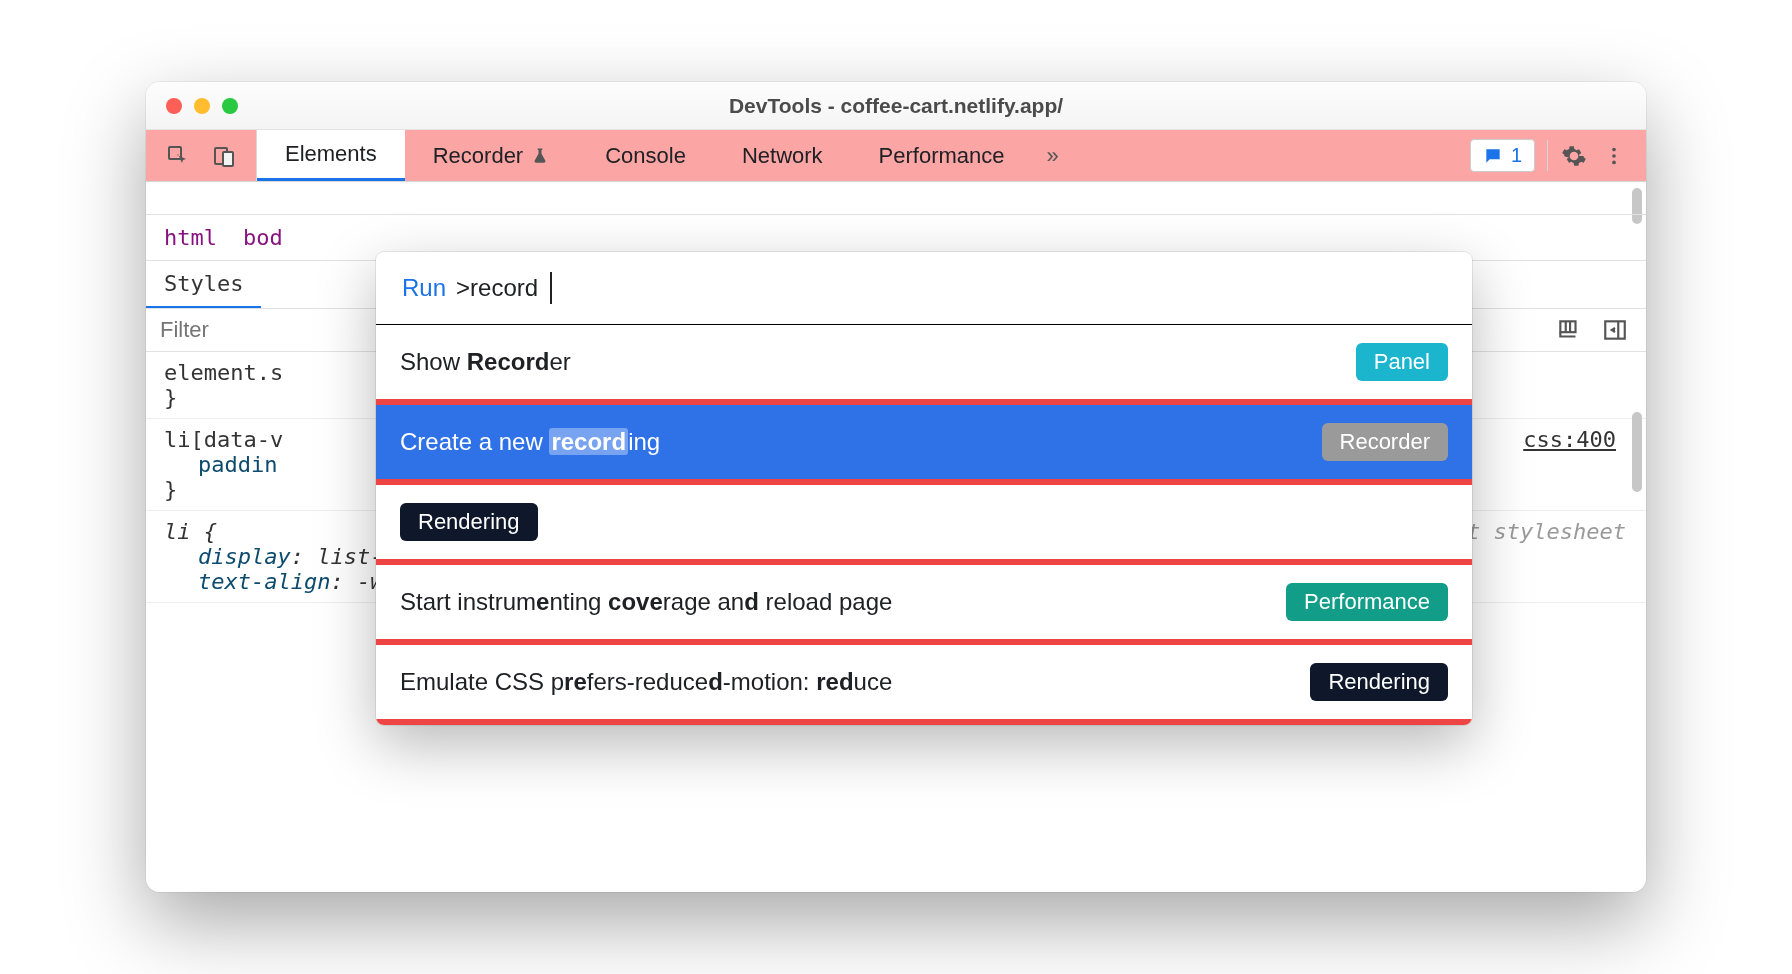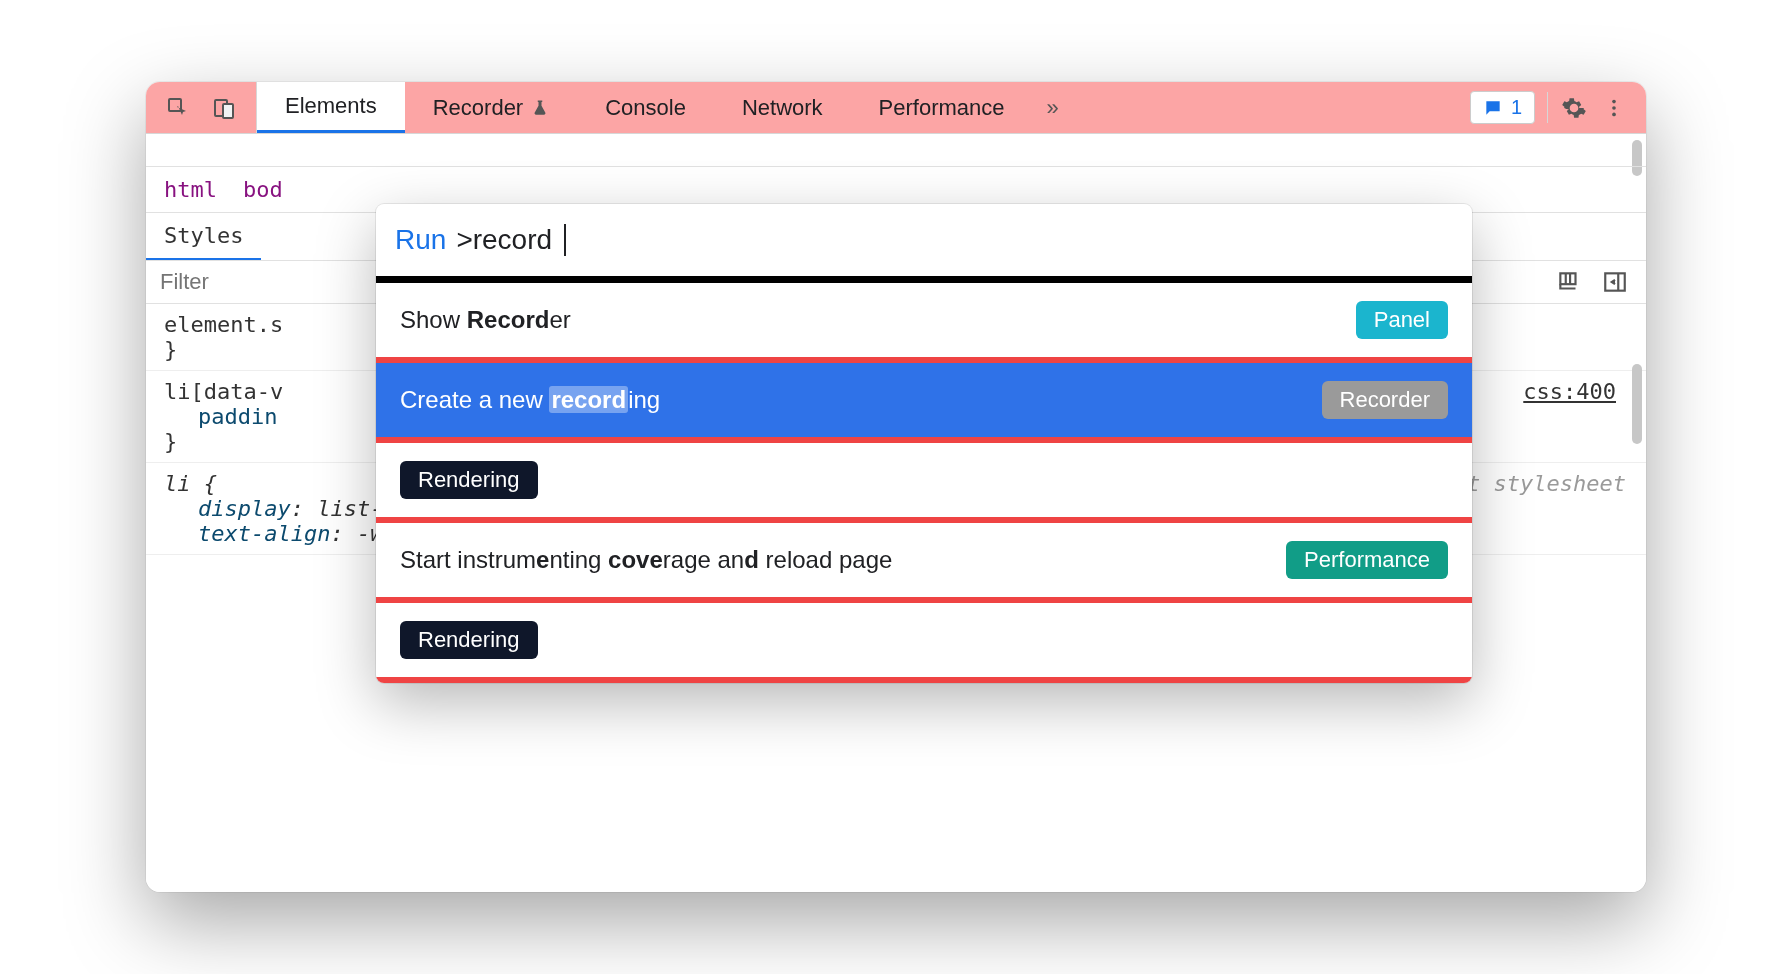--- a/index.html
+++ b/index.html
@@ -116,22 +116,22 @@
   }
 
   
   .palette {
     position:absolute; top:70px; left:230px; width:1096px;
     background:#fff; border-radius:8px; box-shadow:0 20px 60px rgba(0,0,0,.28), 0 0 0 1px rgba(0,0,0,.08);
     z-index:50; overflow:hidden;
   }
   .palette-input-row {
     display:flex; align-items:center; gap:10px;
-    padding:20px 19px; border-bottom:7px solid #000000;
-    font-size:28px;
+    padding:20px 26px; border-bottom:1px solid #000000;
+    font-size:24px;
   }
   .palette-prefix { color:#1a73e8; font-weight:400;}
   .palette-query { color:#202124; }
   .caret { display:inline-block; width:2px; height:32px; background:#202124; vertical-align:middle; margin-left:2px;}
   .palette-items { }
   .palette-item {
     display:flex; align-items:center; justify-content:space-between;
     padding:18px 24px; font-size:24px; color:#202124;
     border-bottom:6px solid #ef4444;
   }
@@ -146,20 +146,28 @@
   .hl-b { font-weight:700; }
   .hl-box { background:rgba(255,255,255,.35); padding:0 2px; border-radius:3px;}
   .css-link { color:#333; text-decoration:underline; font-family:Menlo,monospace; margin-left:auto; padding-right:12px;}
   .row-flex { display:flex; align-items:center;}
 </style>
 </head>
 <body>
 
 <div class="window">
 
+  <div class="titlebar">
+    <div class="traffic">
+      <div class="dot red"></div>
+      <div class="dot yellow"></div>
+      <div class="dot green"></div>
+    </div>
+    <div class="title">DevTools - coffee-cart.netlify.app/</div>
+  </div>
 
   <div class="tabbar">
     <div class="tabbar-left">
       <div class="icon-btn">
         <svg width="24" height="24" viewBox="0 0 24 24" fill="none" stroke="currentColor" stroke-width="2">
             <rect x="3" y="3" width="12" height="12" rx="1"></rect>
             <path d="M11 11 l9 4 -3 1 -1 3 -4 -9z" fill="currentColor" stroke="none"></path>
           </svg>
       </div>
       <div class="icon-btn">
@@ -279,19 +287,20 @@
             <div class="badge recorder">Recorder</div>
           </div>
           <div class="palette-item">
             <div class="badge rendering">Rendering</div>
           </div>
           <div class="palette-item">
             <div><span>Start instrum</span><span class="hl-b">e</span><span>nting </span><span class="hl-b">cove</span><span>rage an</span><span class="hl-b">d</span><span> reload page</span></div>
             <div class="badge performance">Performance</div>
           </div>
           <div class="palette-item">
+            <div><span>Emulate CSS p</span><span class="hl-b">re</span><span>fers-reduce</span><span class="hl-b">d</span><span>-motion: </span><span class="hl-b">red</span><span>uce</span></div>
             <div class="badge rendering">Rendering</div>
           </div>
         </div>
     </div>
 
   </div>
 </div>
 
 </body></html>

